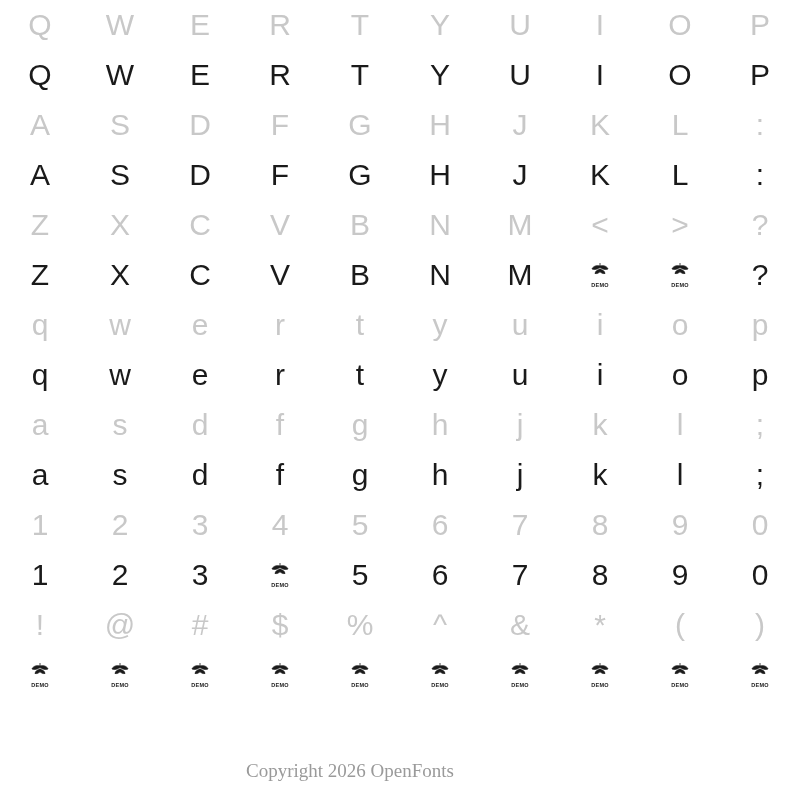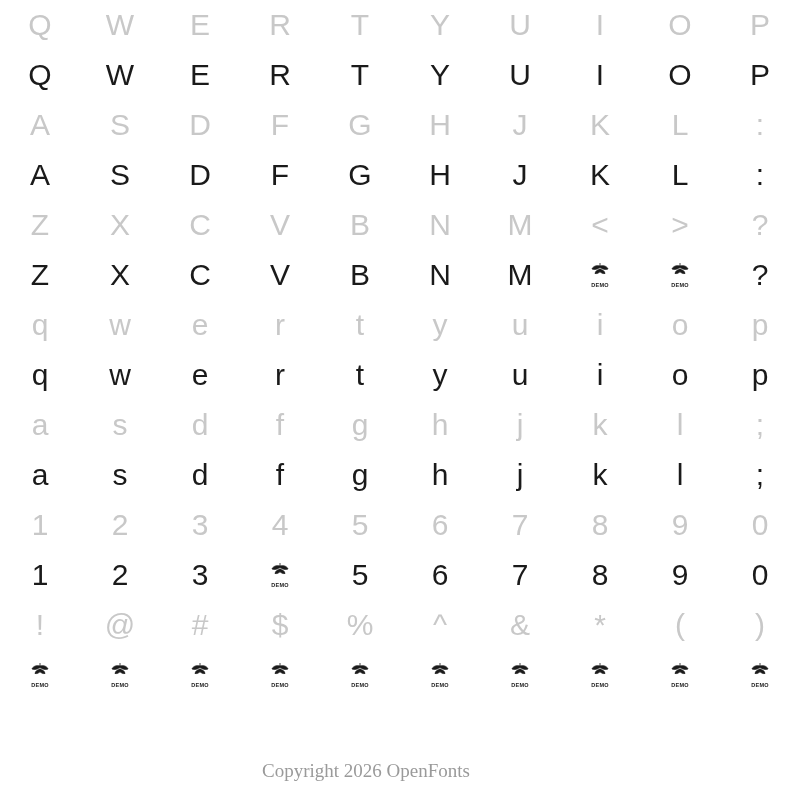--- a/index.html
+++ b/index.html
@@ -76,21 +76,21 @@
     width: 22px;
     text-align: center;
     font-size: 5.5px;
     letter-spacing: 0.3px;
     font-weight: 700;
     color: #1a1a1a;
     font-family: "Liberation Sans", sans-serif;
   }
   .footer {
     position: absolute;
-    left: 16px;
+    left: 0;
     bottom: 18px;
     width: 748px;
     text-align: center;
     padding-right: 48px;
     box-sizing: border-box;
     color: #9a9a9a;
     font-size: 19px;
     font-family: "Liberation Serif", serif;
   }
   .footer span { color: #9a9a9a; }

